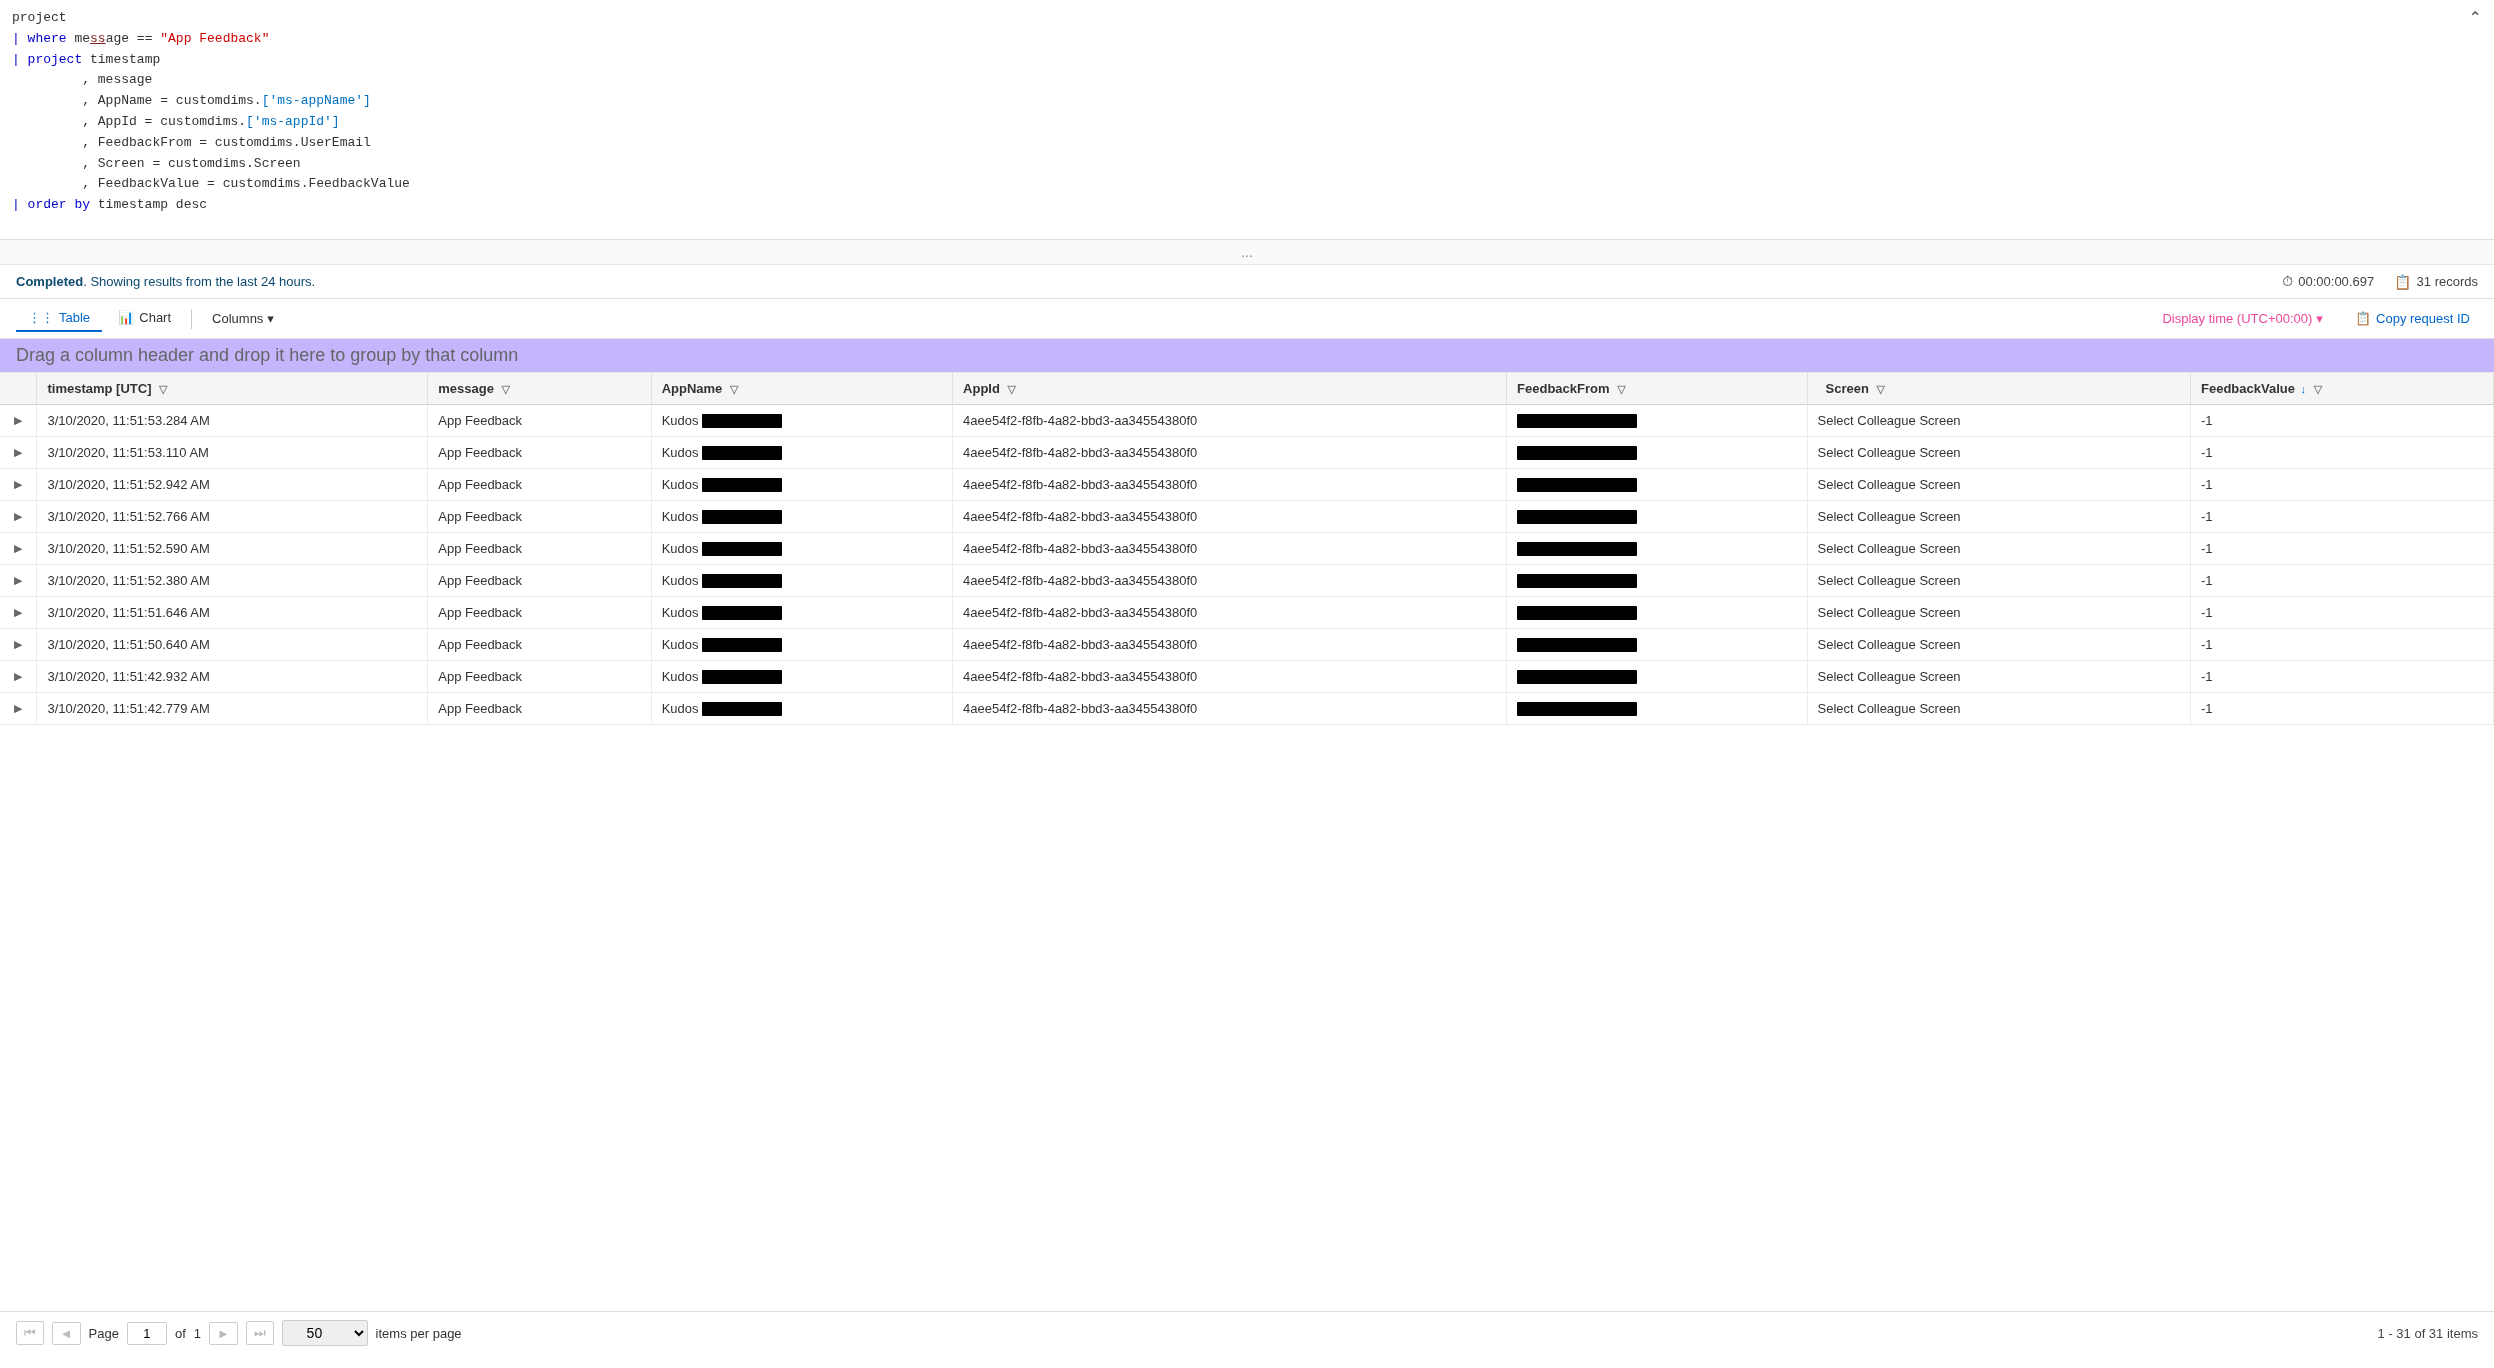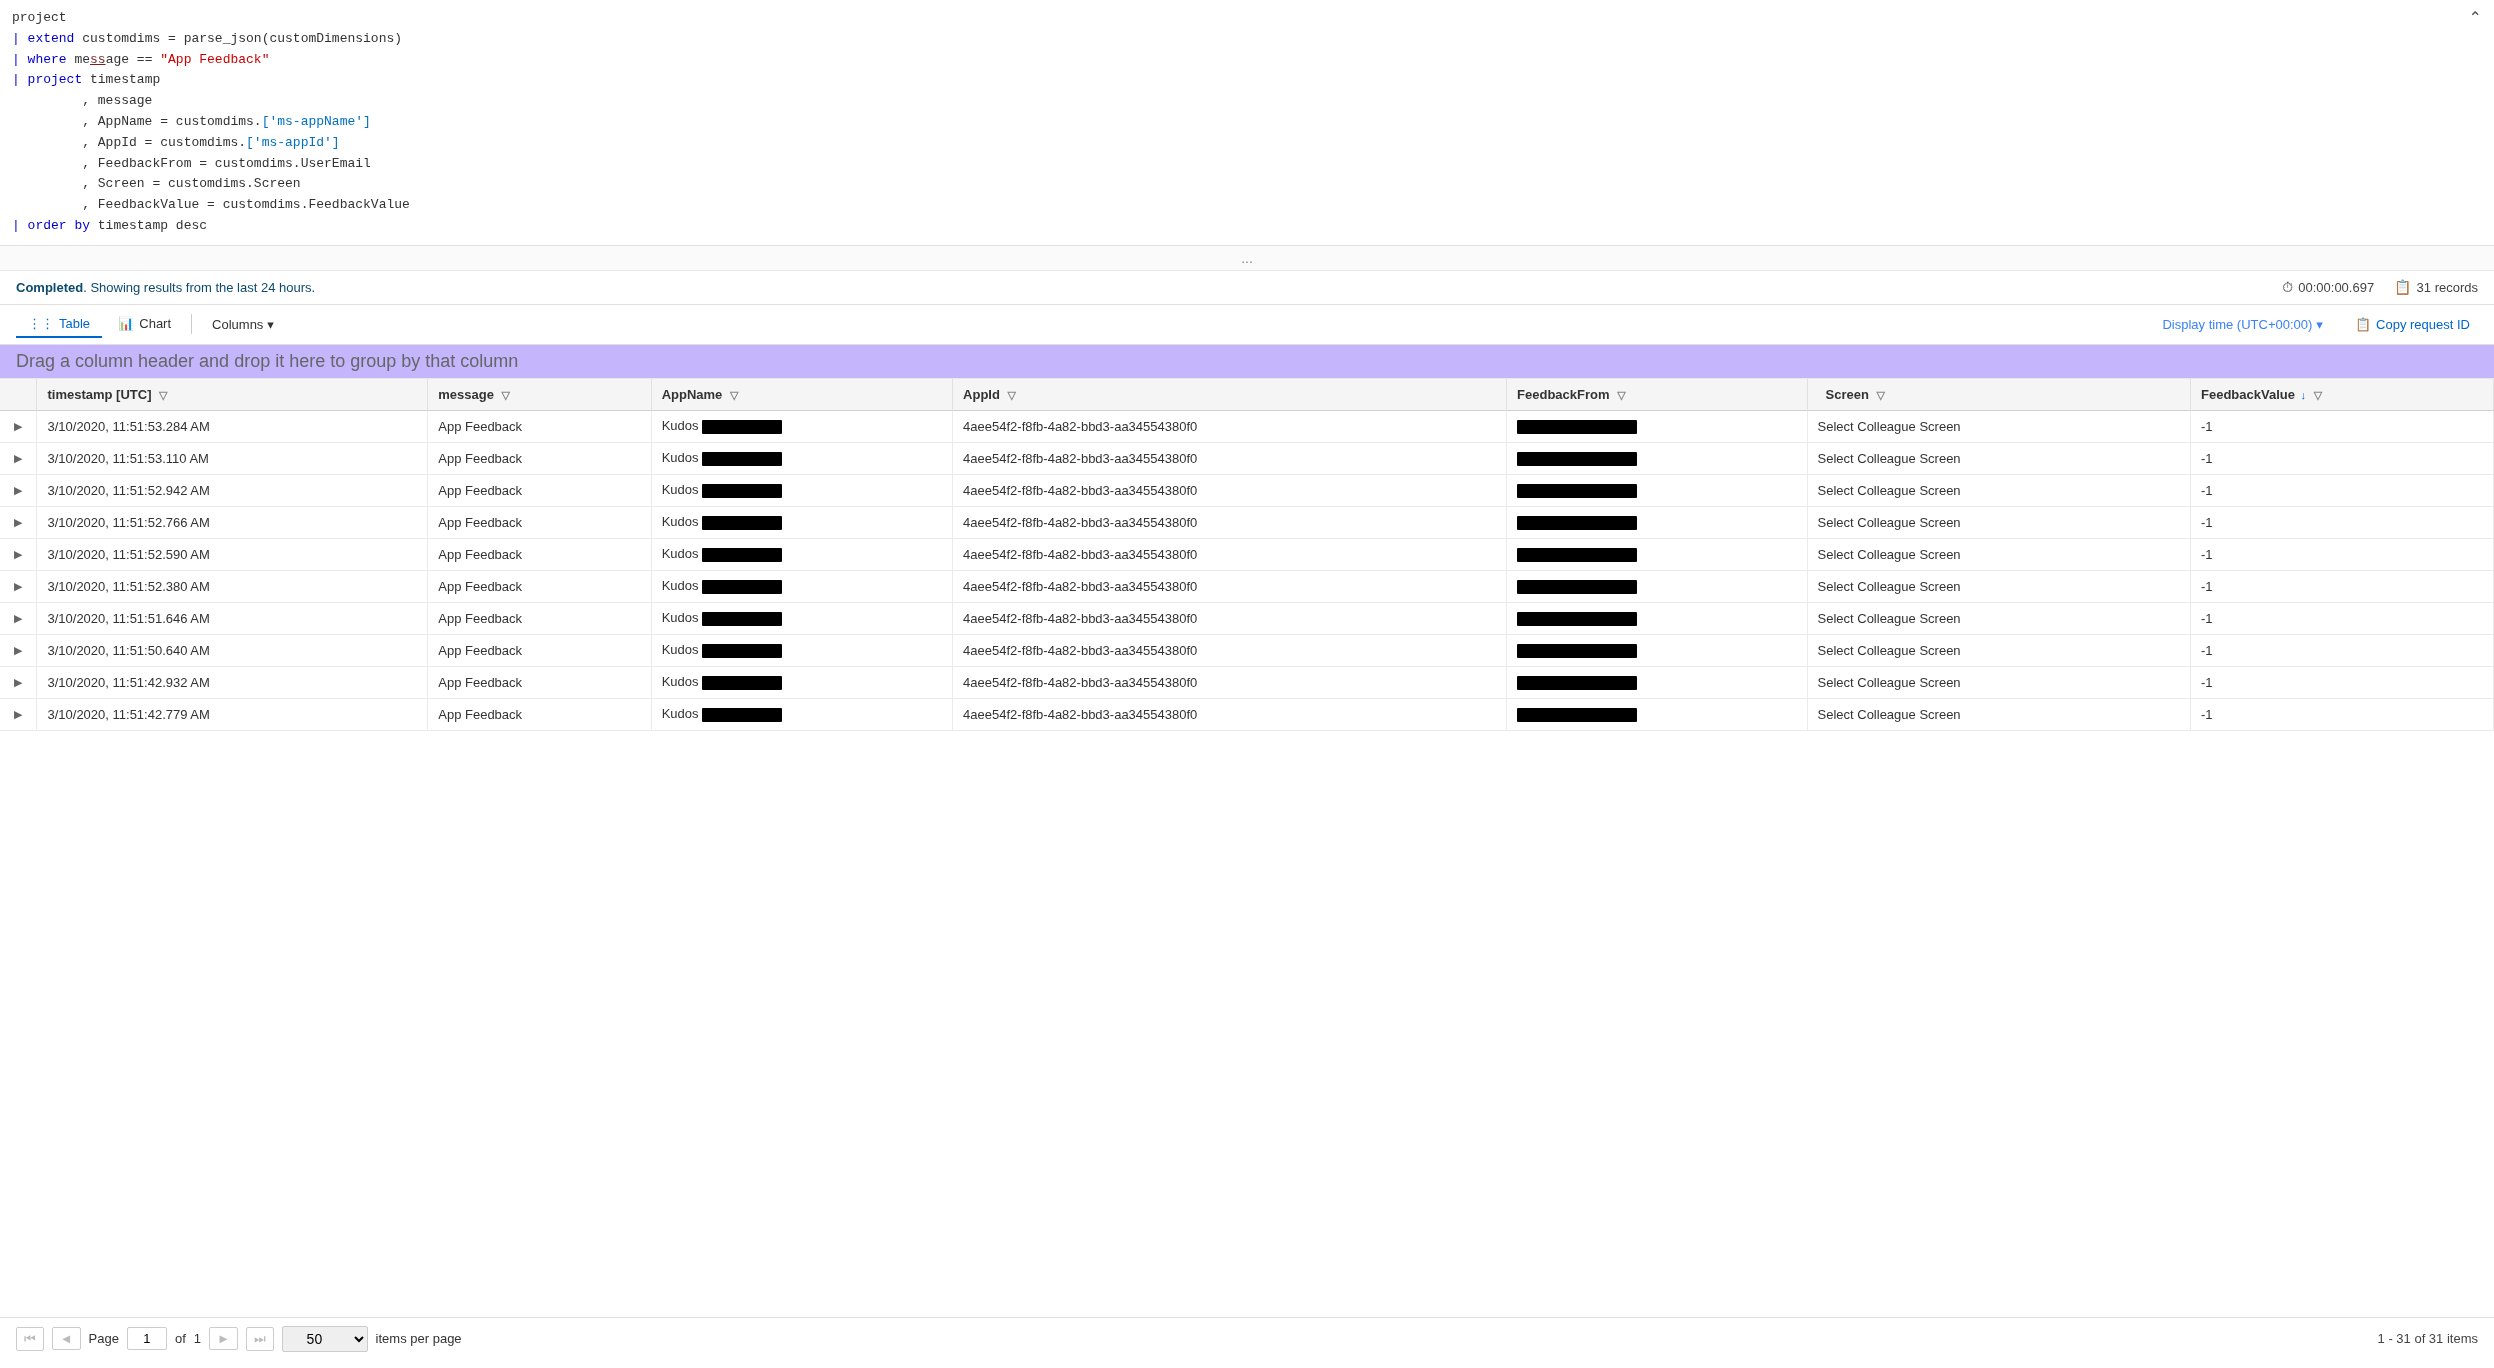--- a/index.html
+++ b/index.html
@@ -124,21 +124,21 @@
     }
     .display-time-btn {
       display: flex;
       align-items: flex-end;
       gap: 4px;
       padding: 4px 8px;
       border: none;
       background: none;
       cursor: pointer;
       font-size: 13px;
-      color: #3b82f6;
+      color: #ec4899;
     }
     .copy-request-btn {
       display: flex;
       align-items: center;
       gap: 5px;
       padding: 4px 8px;
       border: none;
       background: none;
       cursor: pointer;
       font-size: 13px;
@@ -265,21 +265,20 @@
     .pagination-right {
       color: #444;
       font-size: 13px;
     }
   </style>
 </head>
 <body>
 
 <div class="query-editor">
   <div class="query-line"><span class="kw-normal">project</span></div>
-  <div class="query-line"><span class="kw-blue">| extend</span><span class="kw-normal"> customdims = parse_json(customDimensions)</span></div>
   <div class="query-line"><span class="kw-blue">| where</span><span class="kw-normal"> me</span><span style="text-decoration:underline;color:#7f1d1d">ss</span><span class="kw-normal">age == </span><span class="kw-string">"App Feedback"</span></div>
   <div class="query-line"><span class="kw-blue">| project</span><span class="kw-normal"> timestamp</span></div>
   <div class="query-line"><span class="kw-normal">         , message</span></div>
   <div class="query-line"><span class="kw-normal">         , AppName = customdims.</span><span class="kw-accent">['ms-appName']</span></div>
   <div class="query-line"><span class="kw-normal">         , AppId = customdims.</span><span class="kw-accent">['ms-appId']</span></div>
   <div class="query-line"><span class="kw-normal">         , FeedbackFrom = customdims.UserEmail</span></div>
   <div class="query-line"><span class="kw-normal">         , Screen = customdims.Screen</span></div>
   <div class="query-line"><span class="kw-normal">         , FeedbackValue = customdims.FeedbackValue</span></div>
   <div class="query-line"><span class="kw-blue">| order by</span><span class="kw-normal"> timestamp desc</span></div>
   <button class="collapse-btn">⌃</button>

